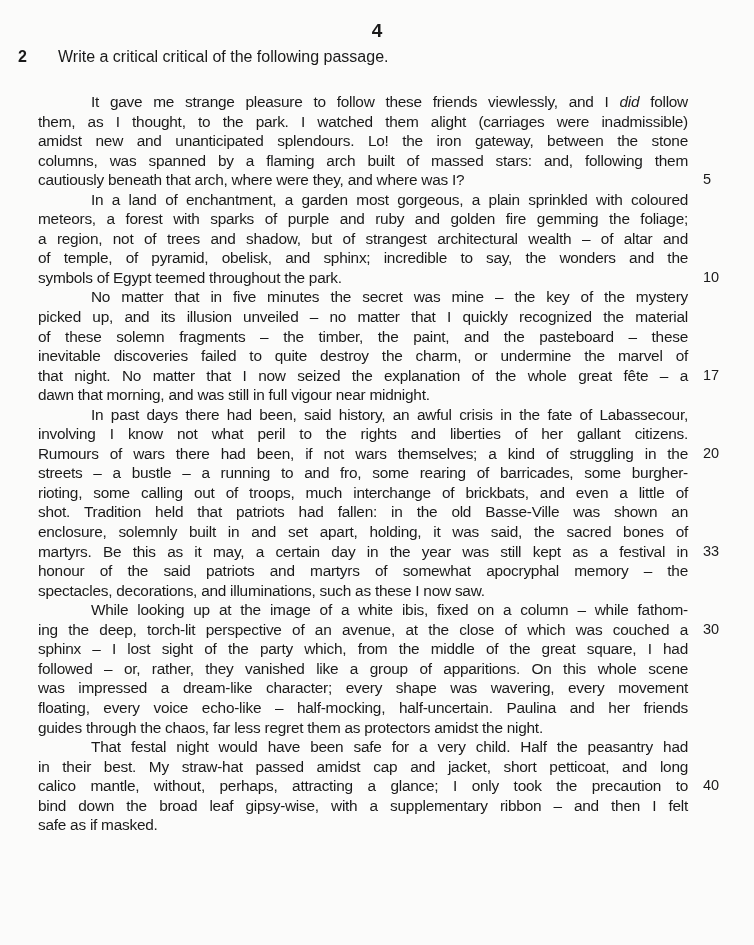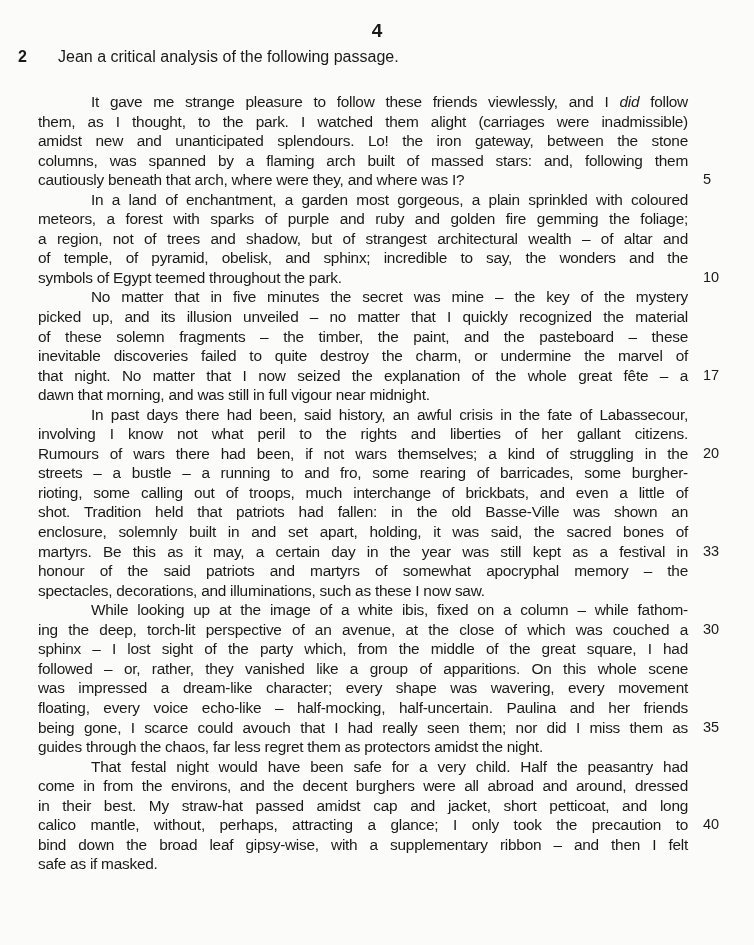--- a/index.html
+++ b/index.html
@@ -75,21 +75,21 @@
   }
   em { font-style: italic; }
 </style>
 </head>
 <body>
 
 <div class="page-number">4</div>
 
 <div class="question">
   <span class="question-number">2</span>
-  <span class="question-prompt">Jean a critical analysis of the following passage.</span>
+  <span class="question-prompt">Write a critical critical of the following passage.</span>
 </div>
 
 <div class="passage" id="passage">
     <div class="line indent"><span class="text">It gave me strange pleasure to follow these friends viewlessly, and I <em>did</em> follow</span><span class="line-num"></span></div>
     <div class="line"><span class="text">them, as I thought, to the park.  I watched them alight (carriages were inadmissible)</span><span class="line-num"></span></div>
     <div class="line"><span class="text">amidst new and unanticipated splendours.  Lo! the iron gateway, between the stone</span><span class="line-num"></span></div>
     <div class="line"><span class="text">columns, was spanned by a flaming arch built of massed stars: and, following them</span><span class="line-num"></span></div>
     <div class="line last"><span class="text">cautiously beneath that arch, where were they, and where was I?</span><span class="line-num">5</span></div>
     <div class="line indent"><span class="text">In a land of enchantment, a garden most gorgeous, a plain sprinkled with coloured</span><span class="line-num"></span></div>
     <div class="line"><span class="text">meteors, a forest with sparks of purple and ruby and golden fire gemming the foliage;</span><span class="line-num"></span></div>
@@ -111,21 +111,19 @@
     <div class="line"><span class="text">enclosure, solemnly built in and set apart, holding, it was said, the sacred bones of</span><span class="line-num"></span></div>
     <div class="line"><span class="text">martyrs.  Be this as it may, a certain day in the year was still kept as a festival in</span><span class="line-num">33</span></div>
     <div class="line"><span class="text">honour of the said patriots and martyrs of somewhat apocryphal memory – the</span><span class="line-num"></span></div>
     <div class="line last"><span class="text">spectacles, decorations, and illuminations, such as these I now saw.</span><span class="line-num"></span></div>
     <div class="line indent"><span class="text">While looking up at the image of a white ibis, fixed on a column – while fathom-</span><span class="line-num"></span></div>
     <div class="line"><span class="text">ing the deep, torch-lit perspective of an avenue, at the close of which was couched a</span><span class="line-num">30</span></div>
     <div class="line"><span class="text">sphinx – I lost sight of the party which, from the middle of the great square, I had</span><span class="line-num"></span></div>
     <div class="line"><span class="text">followed – or, rather, they vanished like a group of apparitions.  On this whole scene</span><span class="line-num"></span></div>
     <div class="line"><span class="text">was impressed a dream-like character; every shape was wavering, every movement</span><span class="line-num"></span></div>
     <div class="line"><span class="text">floating, every voice echo-like – half-mocking, half-uncertain.  Paulina and her friends</span><span class="line-num"></span></div>
-    <div class="line"><span class="text">being gone, I scarce could avouch that I had really seen them; nor did I miss them as</span><span class="line-num">35</span></div>
     <div class="line last"><span class="text">guides through the chaos, far less regret them as protectors amidst the night.</span><span class="line-num"></span></div>
     <div class="line indent"><span class="text">That festal night would have been safe for a very child.  Half the peasantry had</span><span class="line-num"></span></div>
-    <div class="line"><span class="text">come in from the environs, and the decent burghers were all abroad and around, dressed</span><span class="line-num"></span></div>
     <div class="line"><span class="text">in their best.  My straw-hat passed amidst cap and jacket, short petticoat, and long</span><span class="line-num"></span></div>
     <div class="line"><span class="text">calico mantle, without, perhaps, attracting a glance; I only took the precaution to</span><span class="line-num">40</span></div>
     <div class="line"><span class="text">bind down the broad leaf gipsy-wise, with a supplementary ribbon – and then I felt</span><span class="line-num"></span></div>
     <div class="line last"><span class="text">safe as if masked.</span><span class="line-num"></span></div>
   </div>
 
 </body></html>

